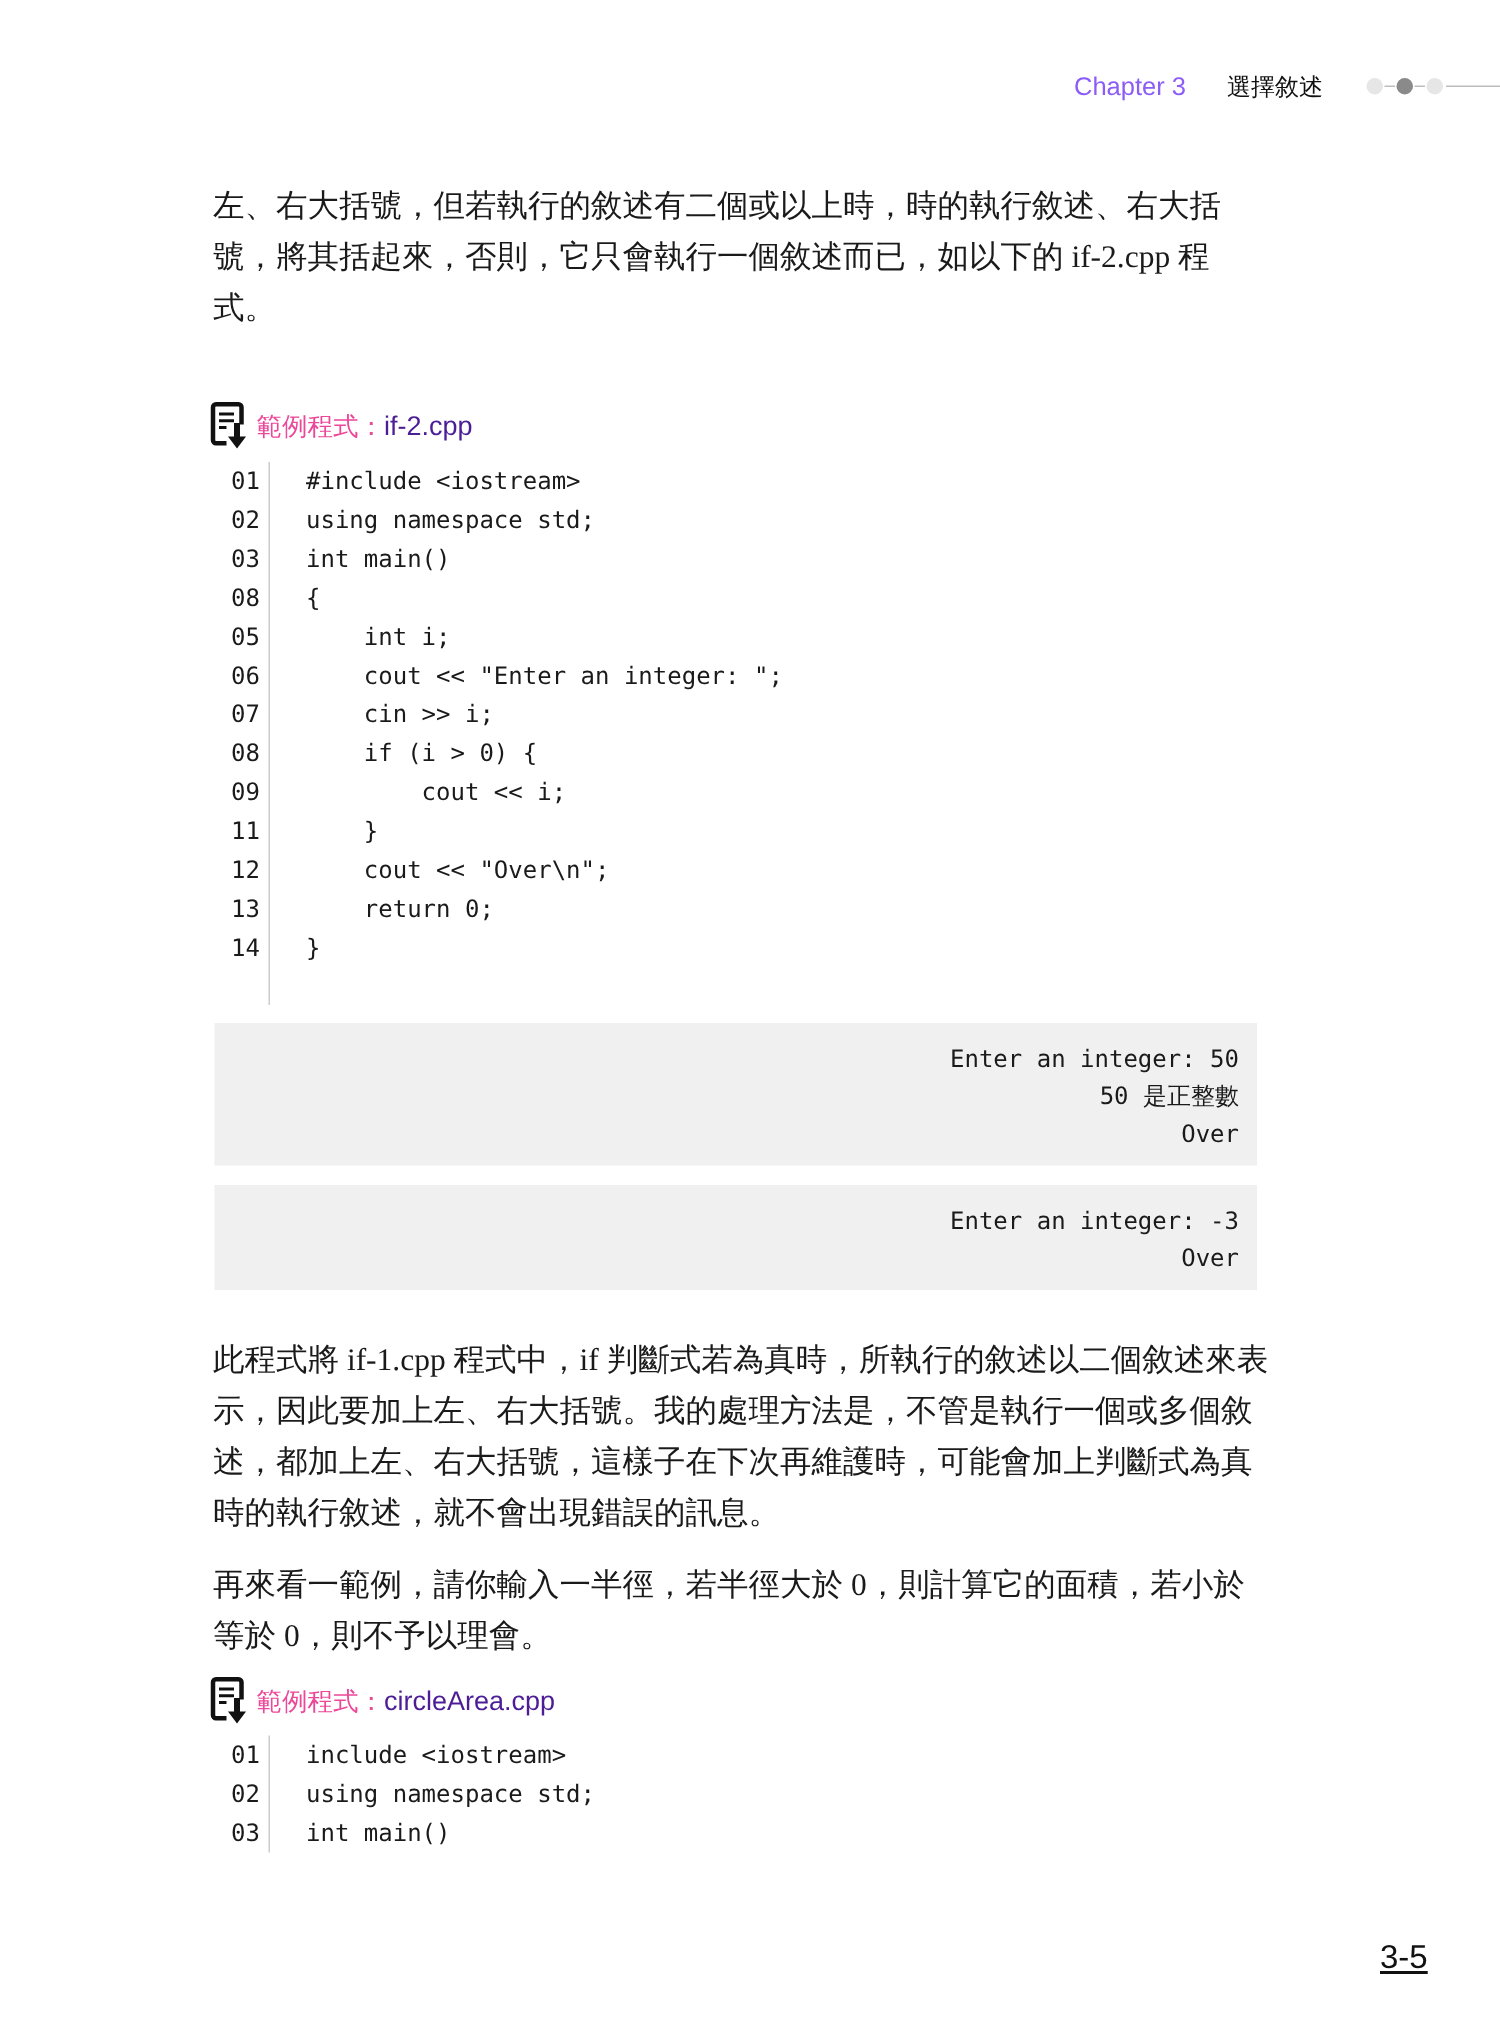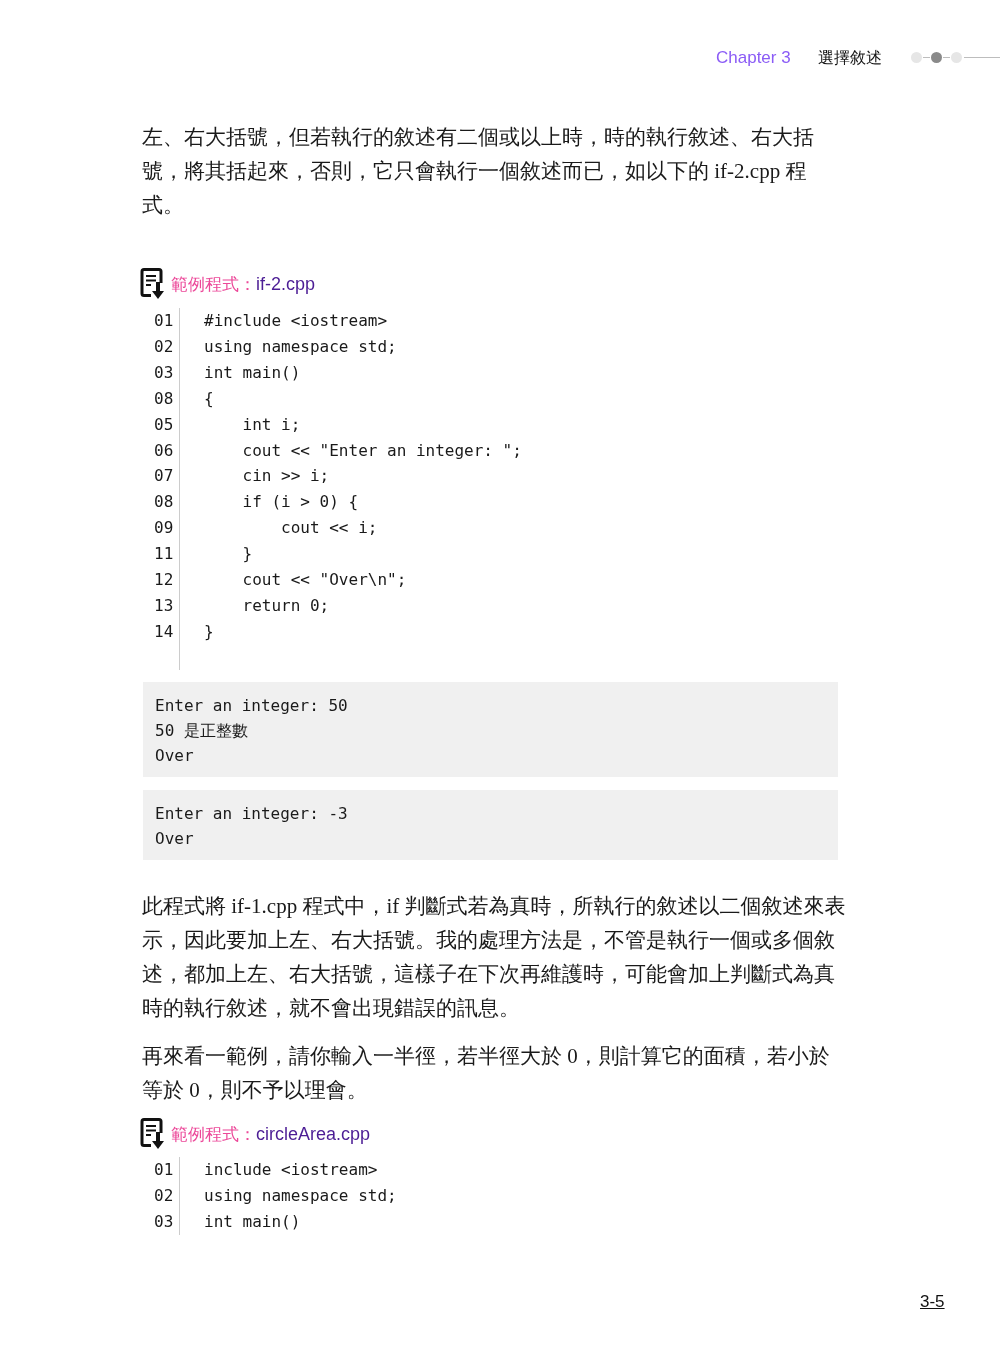--- a/index.html
+++ b/index.html
@@ -31,26 +31,26 @@
   .ex2 { top: 1117px; }
 
   .code { position: absolute; left: 150px; font-family: "DejaVu Sans Mono", "Liberation Mono", monospace; font-size: 16px; color: #1a1a1a; }
   .code-line { height: 25.85px; display: flex; align-items: center; white-space: pre; }
   .ln { width: 30px; text-align: left; padding-left: 4px; color: #1a1a1a; }
   .gutter-bar { position: absolute; left: 29px; top: 0; width: 1px; background: #cccccc; }
   .src { padding-left: 20px; }
   .code1 { top: 308px; }
   .code2 { top: 1157px; }
 
-  .output { position: absolute; left: 143px; width: 695px; background: #f0f0f0; font-family: "DejaVu Sans Mono", "Liberation Mono", monospace; font-size: 16px; color: #1a1a1a; box-sizing: border-box; padding: 10px 12px; }
+  .output { position: absolute; left: 143px; width: 695px; background: #f0f0f0; font-family: "DejaVu Sans Mono", "Liberation Mono", monospace; font-size: 16px; color: #1a1a1a; box-sizing: border-box; padding: 10px 12px; text-align: right; }
   .output .oline { height: 25px; line-height: 25px; white-space: pre; }
   .out1 { top: 682px; height: 95px; padding-top: 11px; }
   .out2 { top: 790px; height: 70px; padding-top: 11px; }
 
-  .page-number { position: absolute; left: 920px; top: 1292px; font-family: "Liberation Sans", sans-serif; font-size: 17px; color: #111; text-decoration: underline; }
+  .page-number { position: absolute; left: 920px; top: 1292px; font-family: "Liberation Sans", sans-serif; font-size: 22px; color: #111; text-decoration: underline; }
 </style>
 </head>
 <body>
 
 <div class="header">
   <span class="chapter-label">Chapter 3</span>
   <span class="chapter-title">選擇敘述</span>
   <div class="dots">
     <span class="dot d1"></span>
     <span class="dot-link l1"></span>

